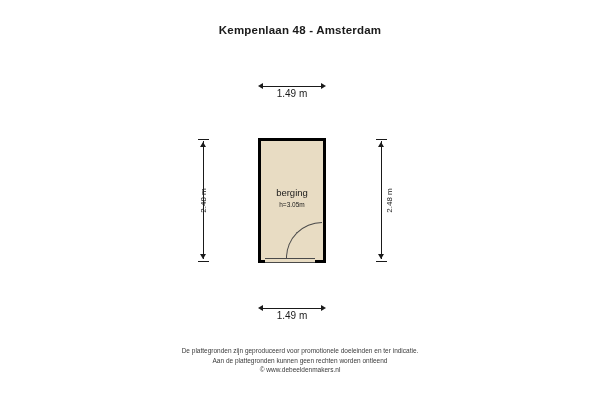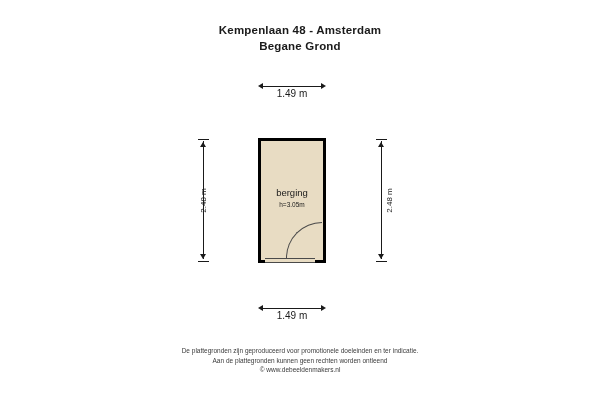--- a/index.html
+++ b/index.html
@@ -166,21 +166,20 @@
     line-height: 9.5px;
   }
 </style>
 </head>
 <body>
 
 <div id="page">
 
   <div class="title-block">
     <div class="title-line1">Kempenlaan 48 - Amsterdam</div>
-    <div class="title-line2">Begane Grond</div>
   </div>
 
   <div>
     <div class="dim-line-h" style="left:262px; top:86px; width:60px;"></div>
     <div class="arrow arrow-left" style="left:258px; top:83px;"></div>
     <div class="arrow arrow-right" style="left:321px; top:83px;"></div>
     <div class="dim-label-h" style="left:252px; top:88px; width:80px;">1.49 m</div>
   </div>
 
   <div>

